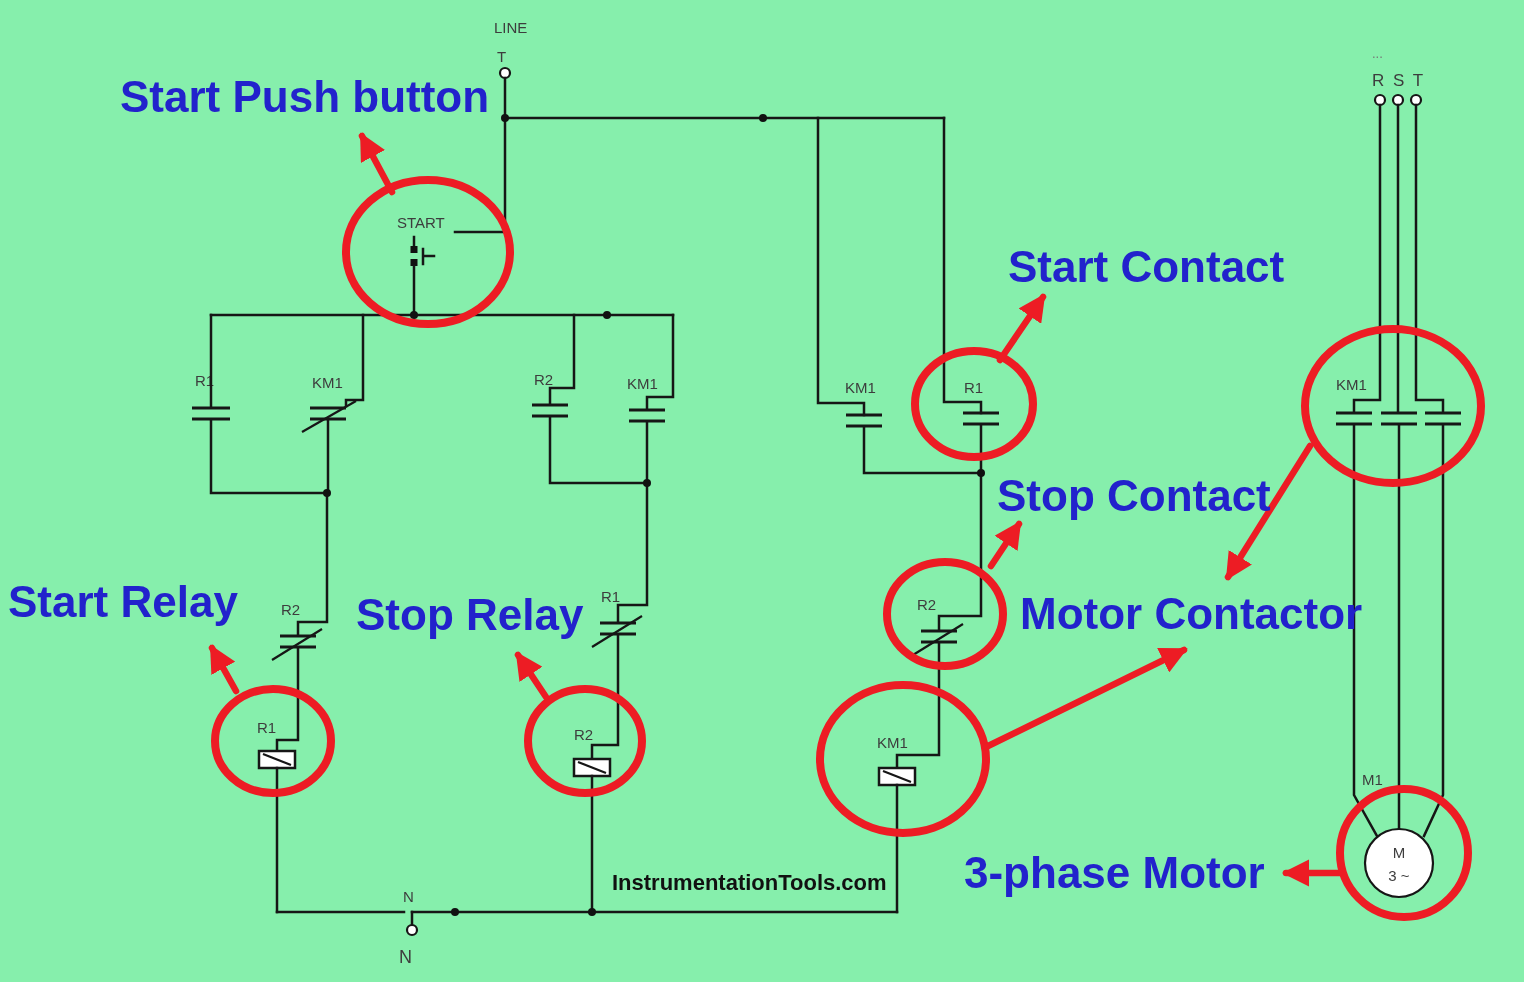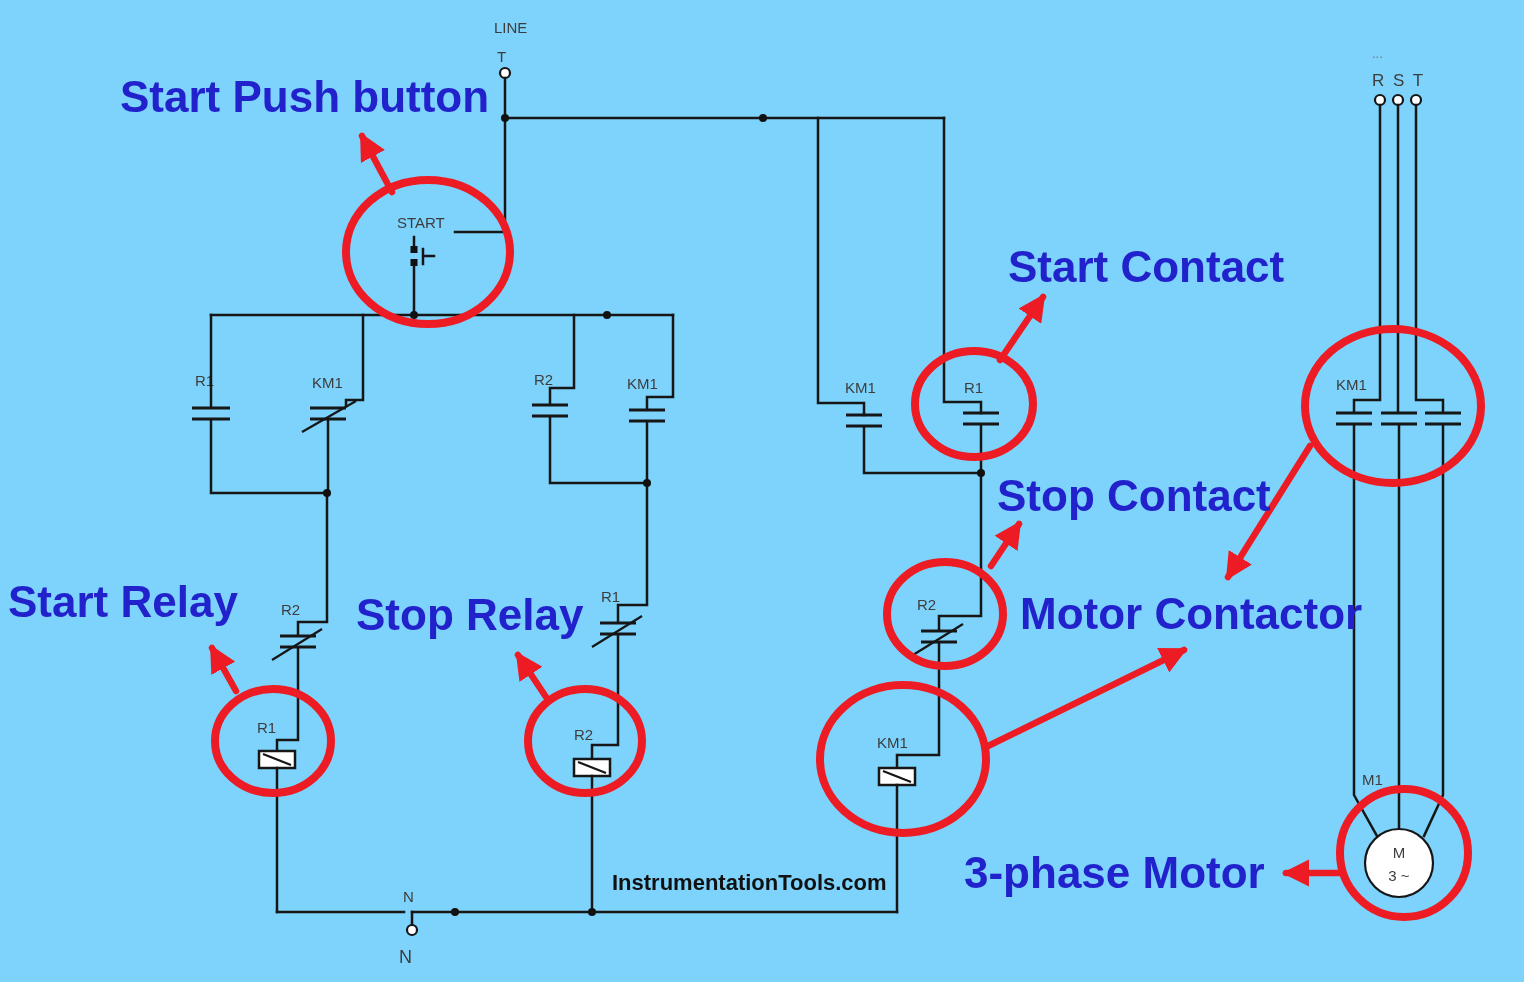--- a/index.html
+++ b/index.html
@@ -2,21 +2,21 @@
 <html style="--annotation-blue: #2222cc; --annotation-red: #ed1c24; --wire: #161616; --component-label: #3d3d3d;"><head>
 <meta charset="utf-8">
 <style>
   :root{
     --annotation-blue:#2222cc;
     --annotation-red:#ed1c24;
     --wire:#161616;
     --component-label:#3d3d3d;
   }
   html,body{margin:0;padding:0;background:#ffffff;}
-  .stage{position:relative;width:1524px;height:982px;background:#7dd3fc;overflow:hidden;
+  .stage{position:relative;width:1524px;height:982px;background:#86efac;overflow:hidden;
          font-family:"Liberation Sans", sans-serif;}
   svg{display:block;}
   .wire{stroke:var(--wire);stroke-width:2.5;fill:none;stroke-linecap:square;}
   .bar{stroke:var(--wire);stroke-width:3;fill:none;stroke-linecap:butt;}
   .slash{stroke:var(--wire);stroke-width:2.2;fill:none;}
   .coil{fill:#ffffff;stroke:var(--wire);stroke-width:2.5;}
   .dot{fill:#111111;stroke:none;}
   .term{fill:#ffffff;stroke:var(--wire);stroke-width:2.2;}
   .lbl{font-family:"Liberation Sans",sans-serif;font-size:15px;fill:var(--component-label);}
   .lbl-sm{font-family:"Liberation Sans",sans-serif;font-size:13px;fill:#777;}

